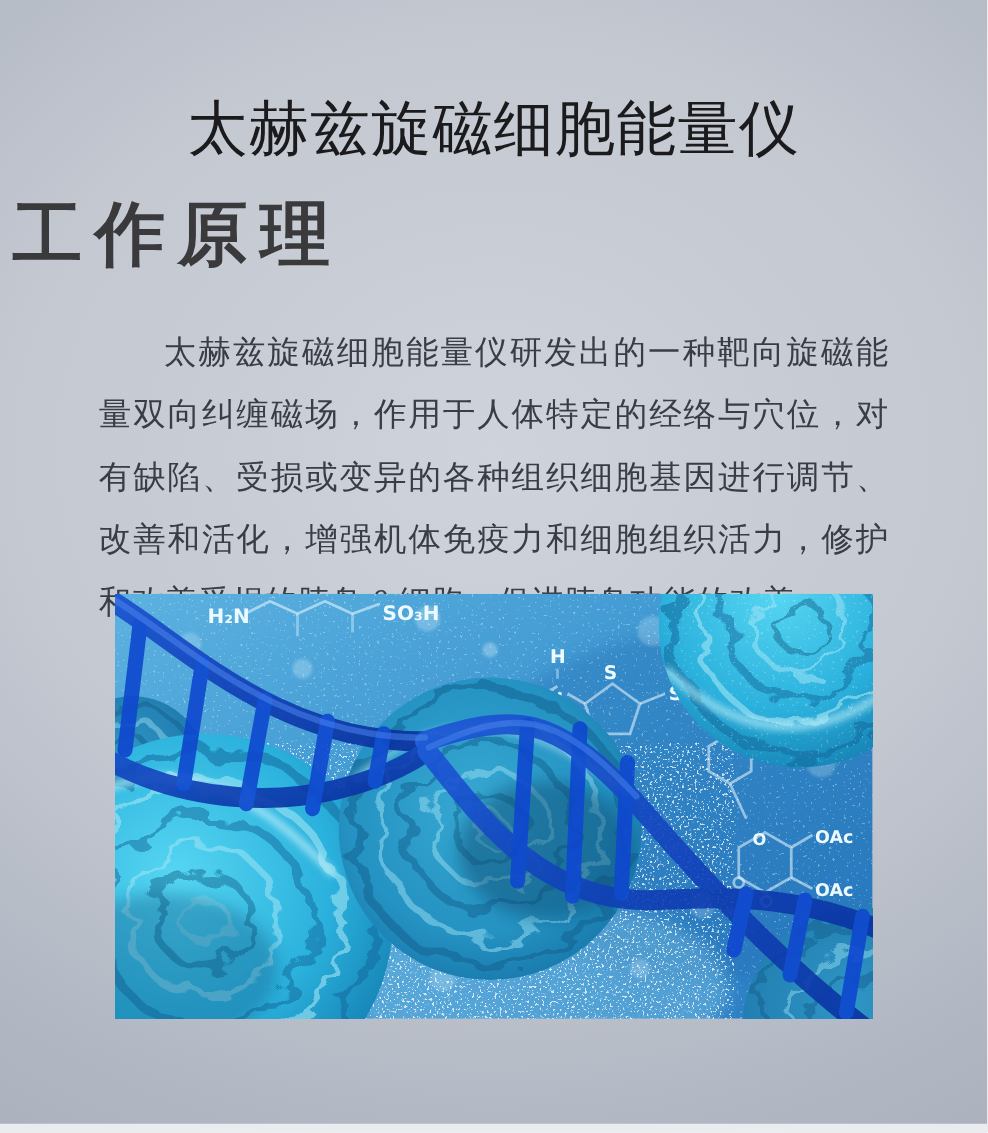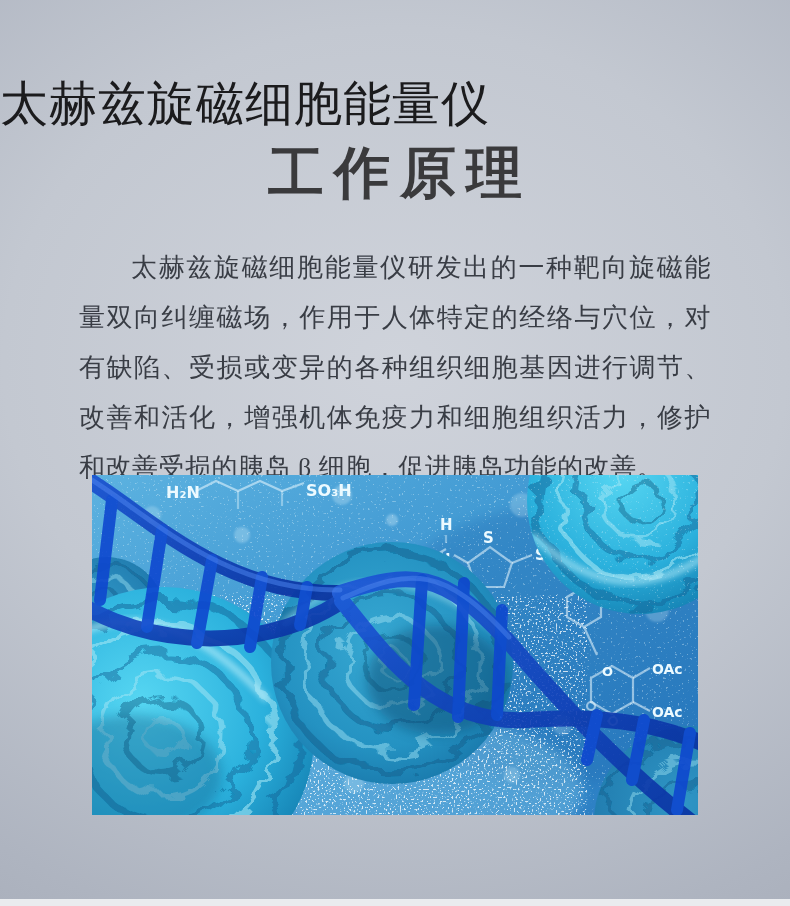--- a/index.html
+++ b/index.html
@@ -3,25 +3,25 @@
 <meta charset="utf-8">
 <style>
   html,body{margin:0;padding:0;}
   body{width:790px;height:906px;overflow:hidden;}
   .page{
     position:relative;width:790px;height:906px;overflow:hidden;
     background:radial-gradient(118% 88% at 50% 40%, #cfd3db 0%, #c3c8d1 42%, #aeb4c0 74%, #a1a7b3 100%);
     font-family:"Liberation Serif","DejaVu Serif",serif;
   }
   .title{
-    margin:80px auto 0;text-align:left;
+    margin:80px auto 0;text-align:center;
     font-size:48px;line-height:1;font-weight:500;color:#1b1b1d;letter-spacing:1px;
   }
   .subtitle{
-    margin:17px auto 0;text-align:center;
+    margin:31px auto 0;text-align:left;
     font-family:"Liberation Sans","DejaVu Sans",sans-serif;
     font-size:56px;line-height:1;font-weight:900;color:#3a3a3c;letter-spacing:10px;text-indent:10px;
   }
   .para{
     width:632px;margin:42px auto 0;
     font-size:26px;line-height:50px;letter-spacing:.5px;
     text-align:justify;text-indent:2em;color:#393d45;
   }
   .hero{
     position:absolute;left:92px;top:475px;width:606px;height:340px;display:block;

